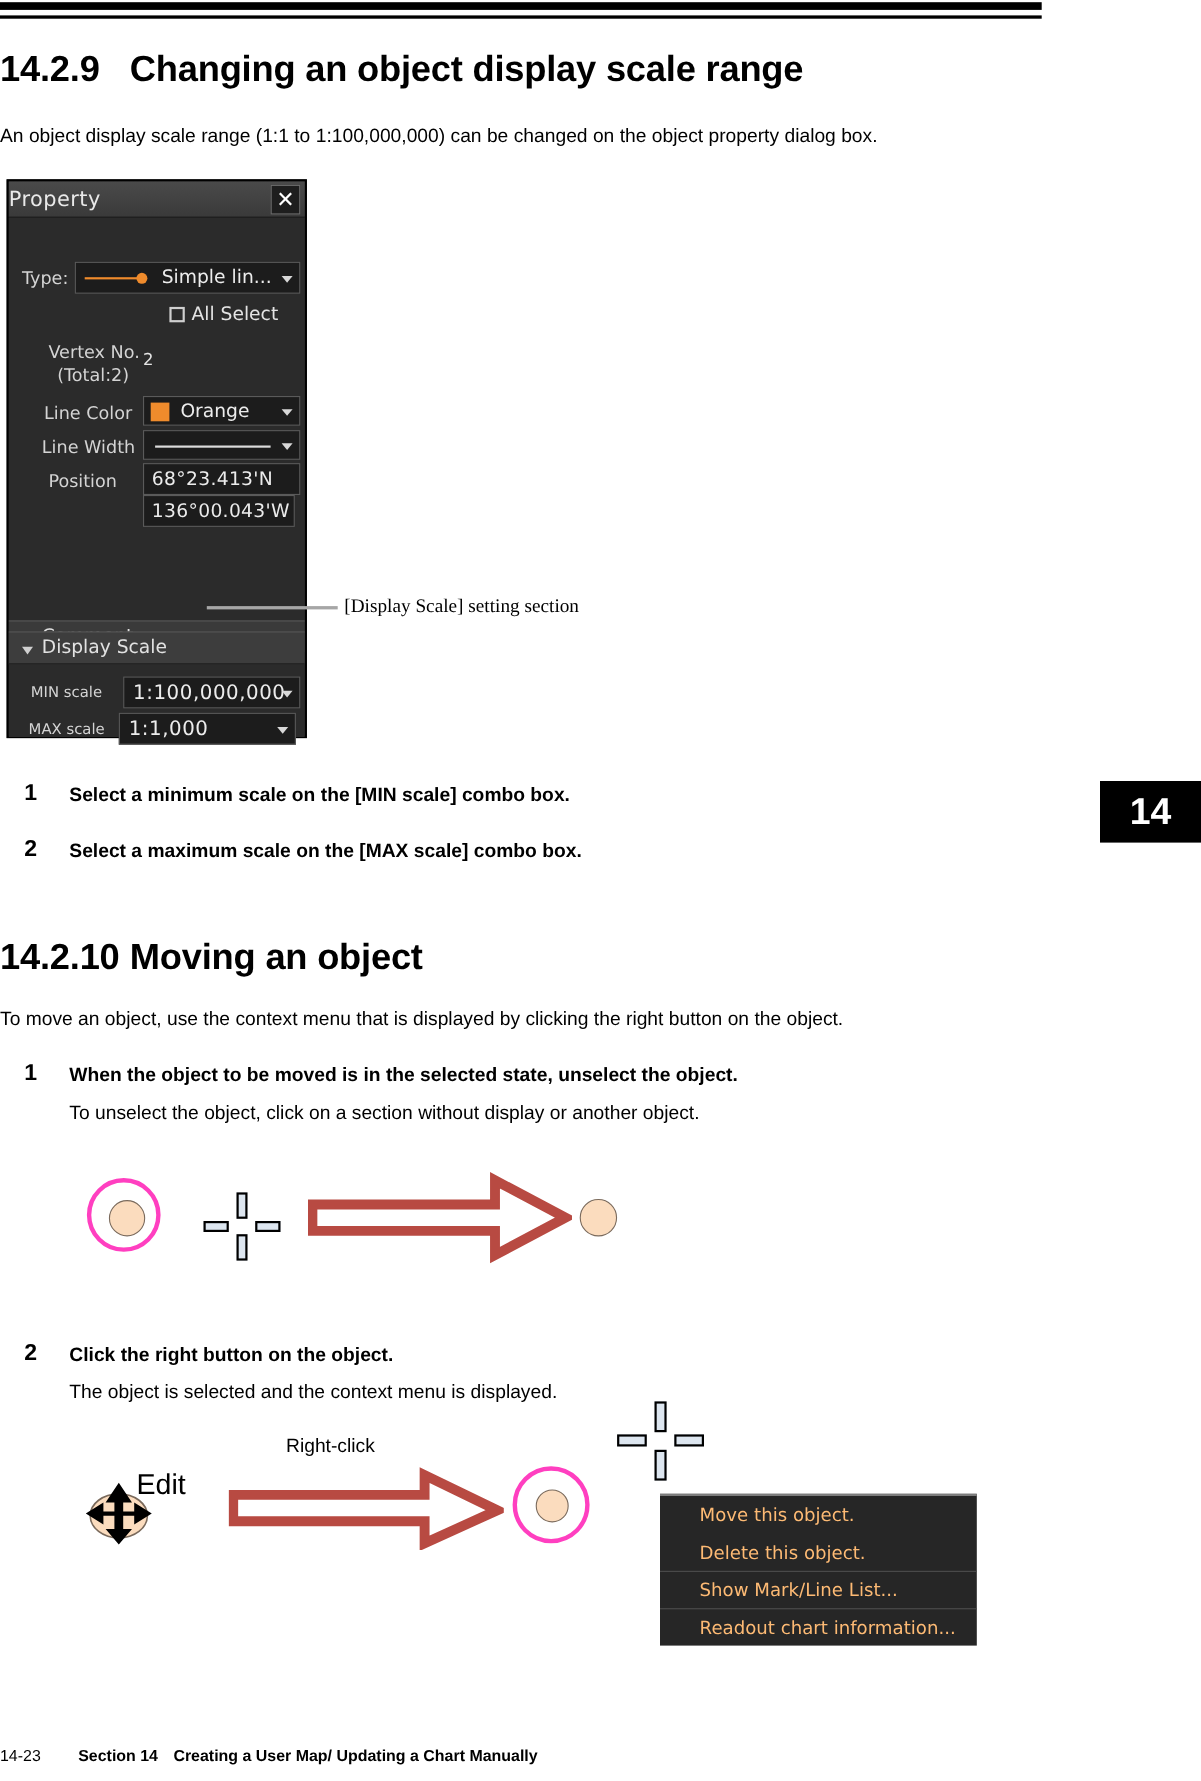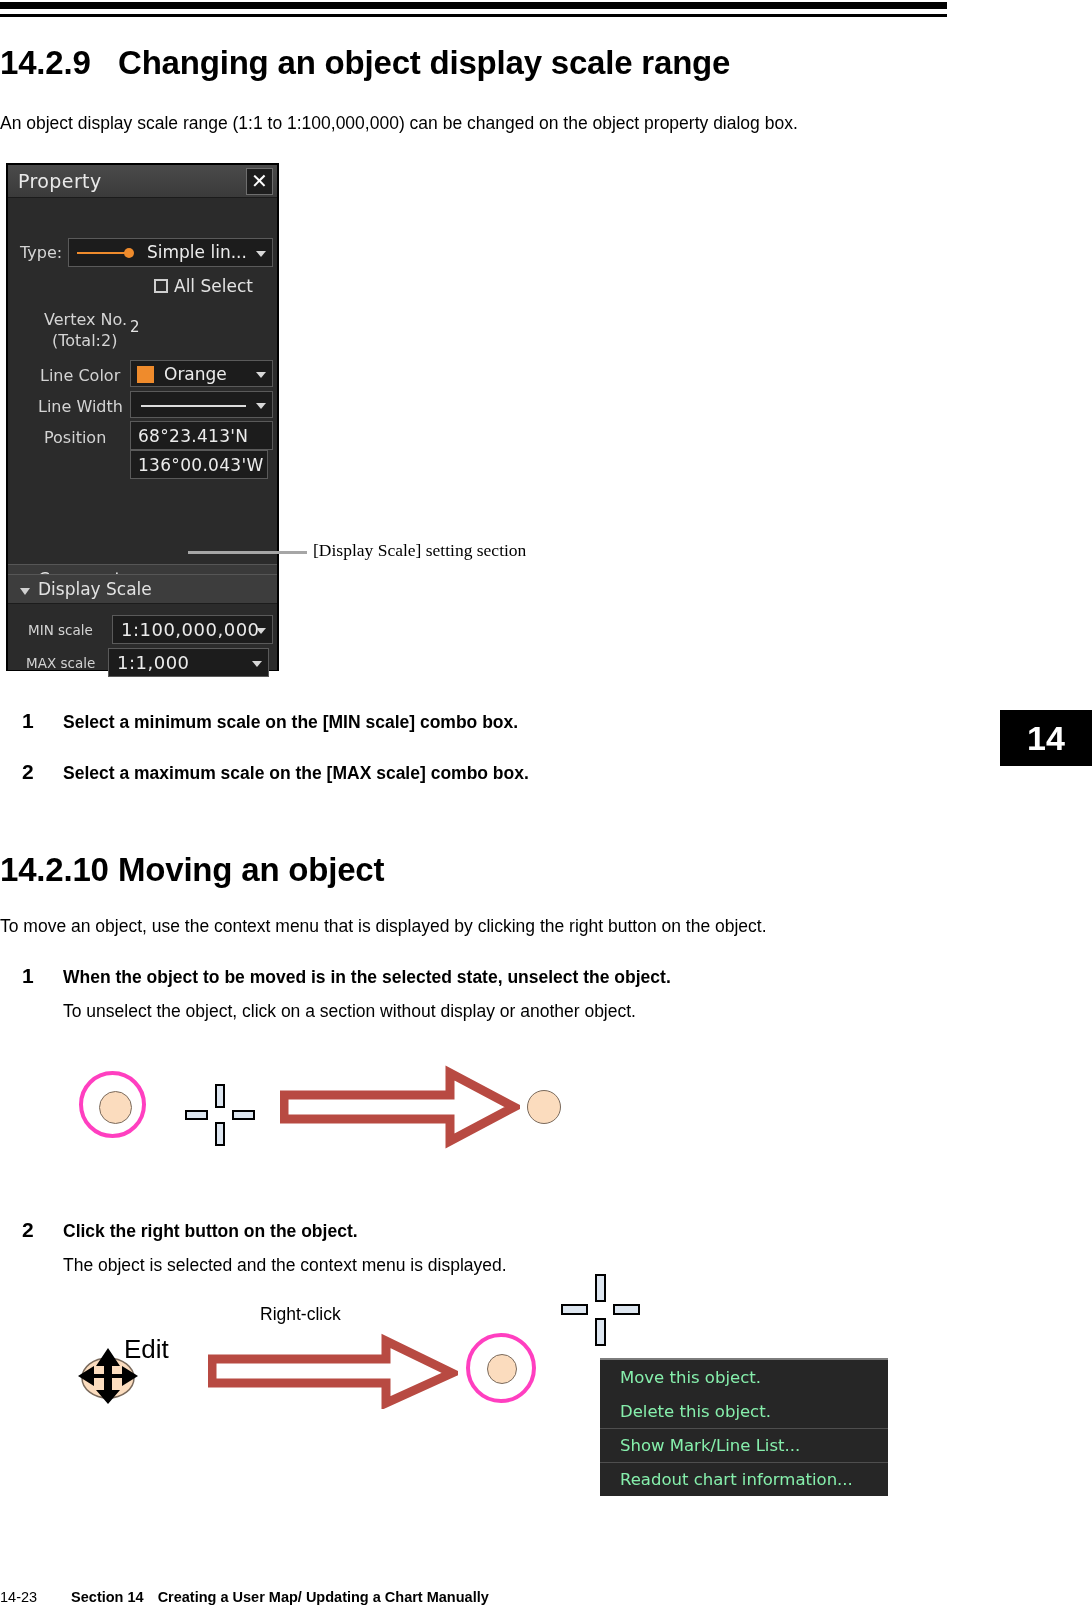--- a/index.html
+++ b/index.html
@@ -73,21 +73,21 @@
     color: #e8e8e8;
   }
   .prop-titlebar {
     position: relative;
     height: 33px;
     background: linear-gradient(#4a4a4a, #3a3a3a);
     border-bottom: 1px solid #1b1b1b;
   }
   .prop-title {
     position: absolute;
-    left: 10px; top: 5px;
+    left: 0; top: 5px;
     font-size: 19px;
     color: #e9e9e9;
     letter-spacing: 0.4px;
   }
   .prop-close {
     position: absolute;
     right: 4px; top: 3px;
     width: 27px; height: 27px;
     background: #1e1e1e;
     border: 1px solid #6e6e6e;
@@ -249,22 +249,22 @@
     left: 600px; top: 1358px;
     width: 288px;
     background: #262626;
     border-top: 2px solid #7d7d7d;
     font-family: "DejaVu Sans", sans-serif;
   }
   .ctx-item {
     height: 34px;
     display:flex;
     align-items:center;
-    padding-left: 20px;
-    color: #86efac;
+    padding-left: 36px;
+    color: #fdba74;
     font-size: 16.5px;
     white-space: nowrap;
   }
   .ctx-sep { border-top: 1px solid #4e4e4e; }
 
   .small-label {
     position:absolute;
     font-size: 17.5px;
     white-space: nowrap;
   }

